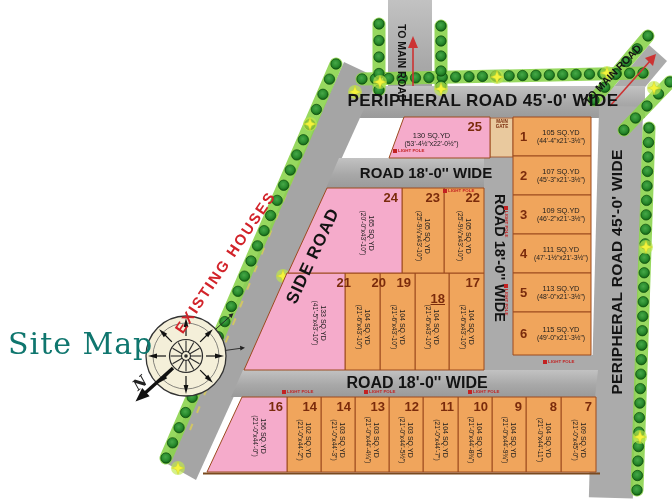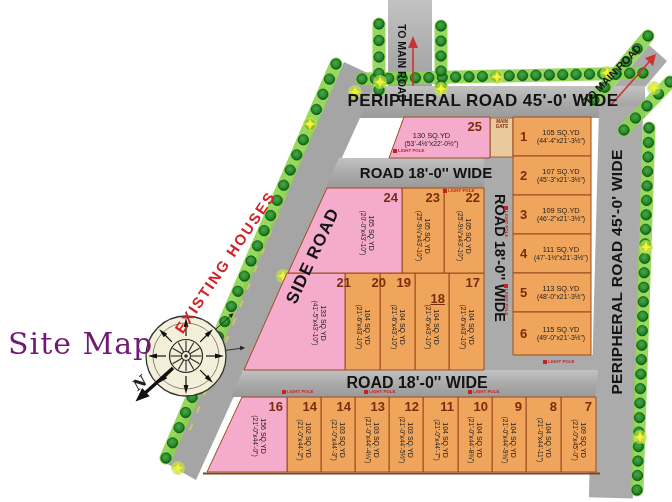--- a/index.html
+++ b/index.html
@@ -1,20 +1,20 @@
 <!DOCTYPE html>
 <html><head>
 <meta charset="utf-8">
 <style>
   html,body{margin:0;padding:0;background:#fff;}
   .stage{position:relative;width:672px;height:502px;background:#ffffff;overflow:hidden;
          font-family:"Liberation Sans",sans-serif;}
   svg{position:absolute;left:0;top:0;}
   .lbl{position:absolute;white-space:nowrap;transform-origin:center;}
-  .title{left:8px;top:326px;font-family:"DejaVu Serif",serif;font-size:30px;color:#701a75;letter-spacing:1px;}
+  .title{left:8px;top:326px;font-family:"DejaVu Serif",serif;font-size:30px;color:#0f766e;letter-spacing:1px;}
   .existing{left:225px;top:262px;transform:translate(-50%,-50%) rotate(-56deg);
             font-size:15px;font-weight:bold;color:#d2232a;letter-spacing:2px;}
   .road-lbl{font-weight:bold;color:#131313;}
   .peri-top{left:483px;top:101px;transform:translate(-50%,-50%);font-size:17px;letter-spacing:.4px;}
   .peri-right{left:617px;top:272px;transform:translate(-50%,-50%) rotate(-90deg);font-size:15.5px;letter-spacing:.3px;}
   .side-road{left:313px;top:256px;transform:translate(-50%,-50%) rotate(-65deg);font-size:17px;letter-spacing:1px;}
   .road1{left:426px;top:172px;transform:translate(-50%,-50%);font-size:15px;}
   .roadv{left:500px;top:258px;transform:translate(-50%,-50%) rotate(90deg);font-size:14.5px;}
   .road2{left:417px;top:383px;transform:translate(-50%,-50%);font-size:16px;}
   .tomain-l{left:402px;top:63px;transform:translate(-50%,-50%) rotate(90deg);font-size:10.5px;}

